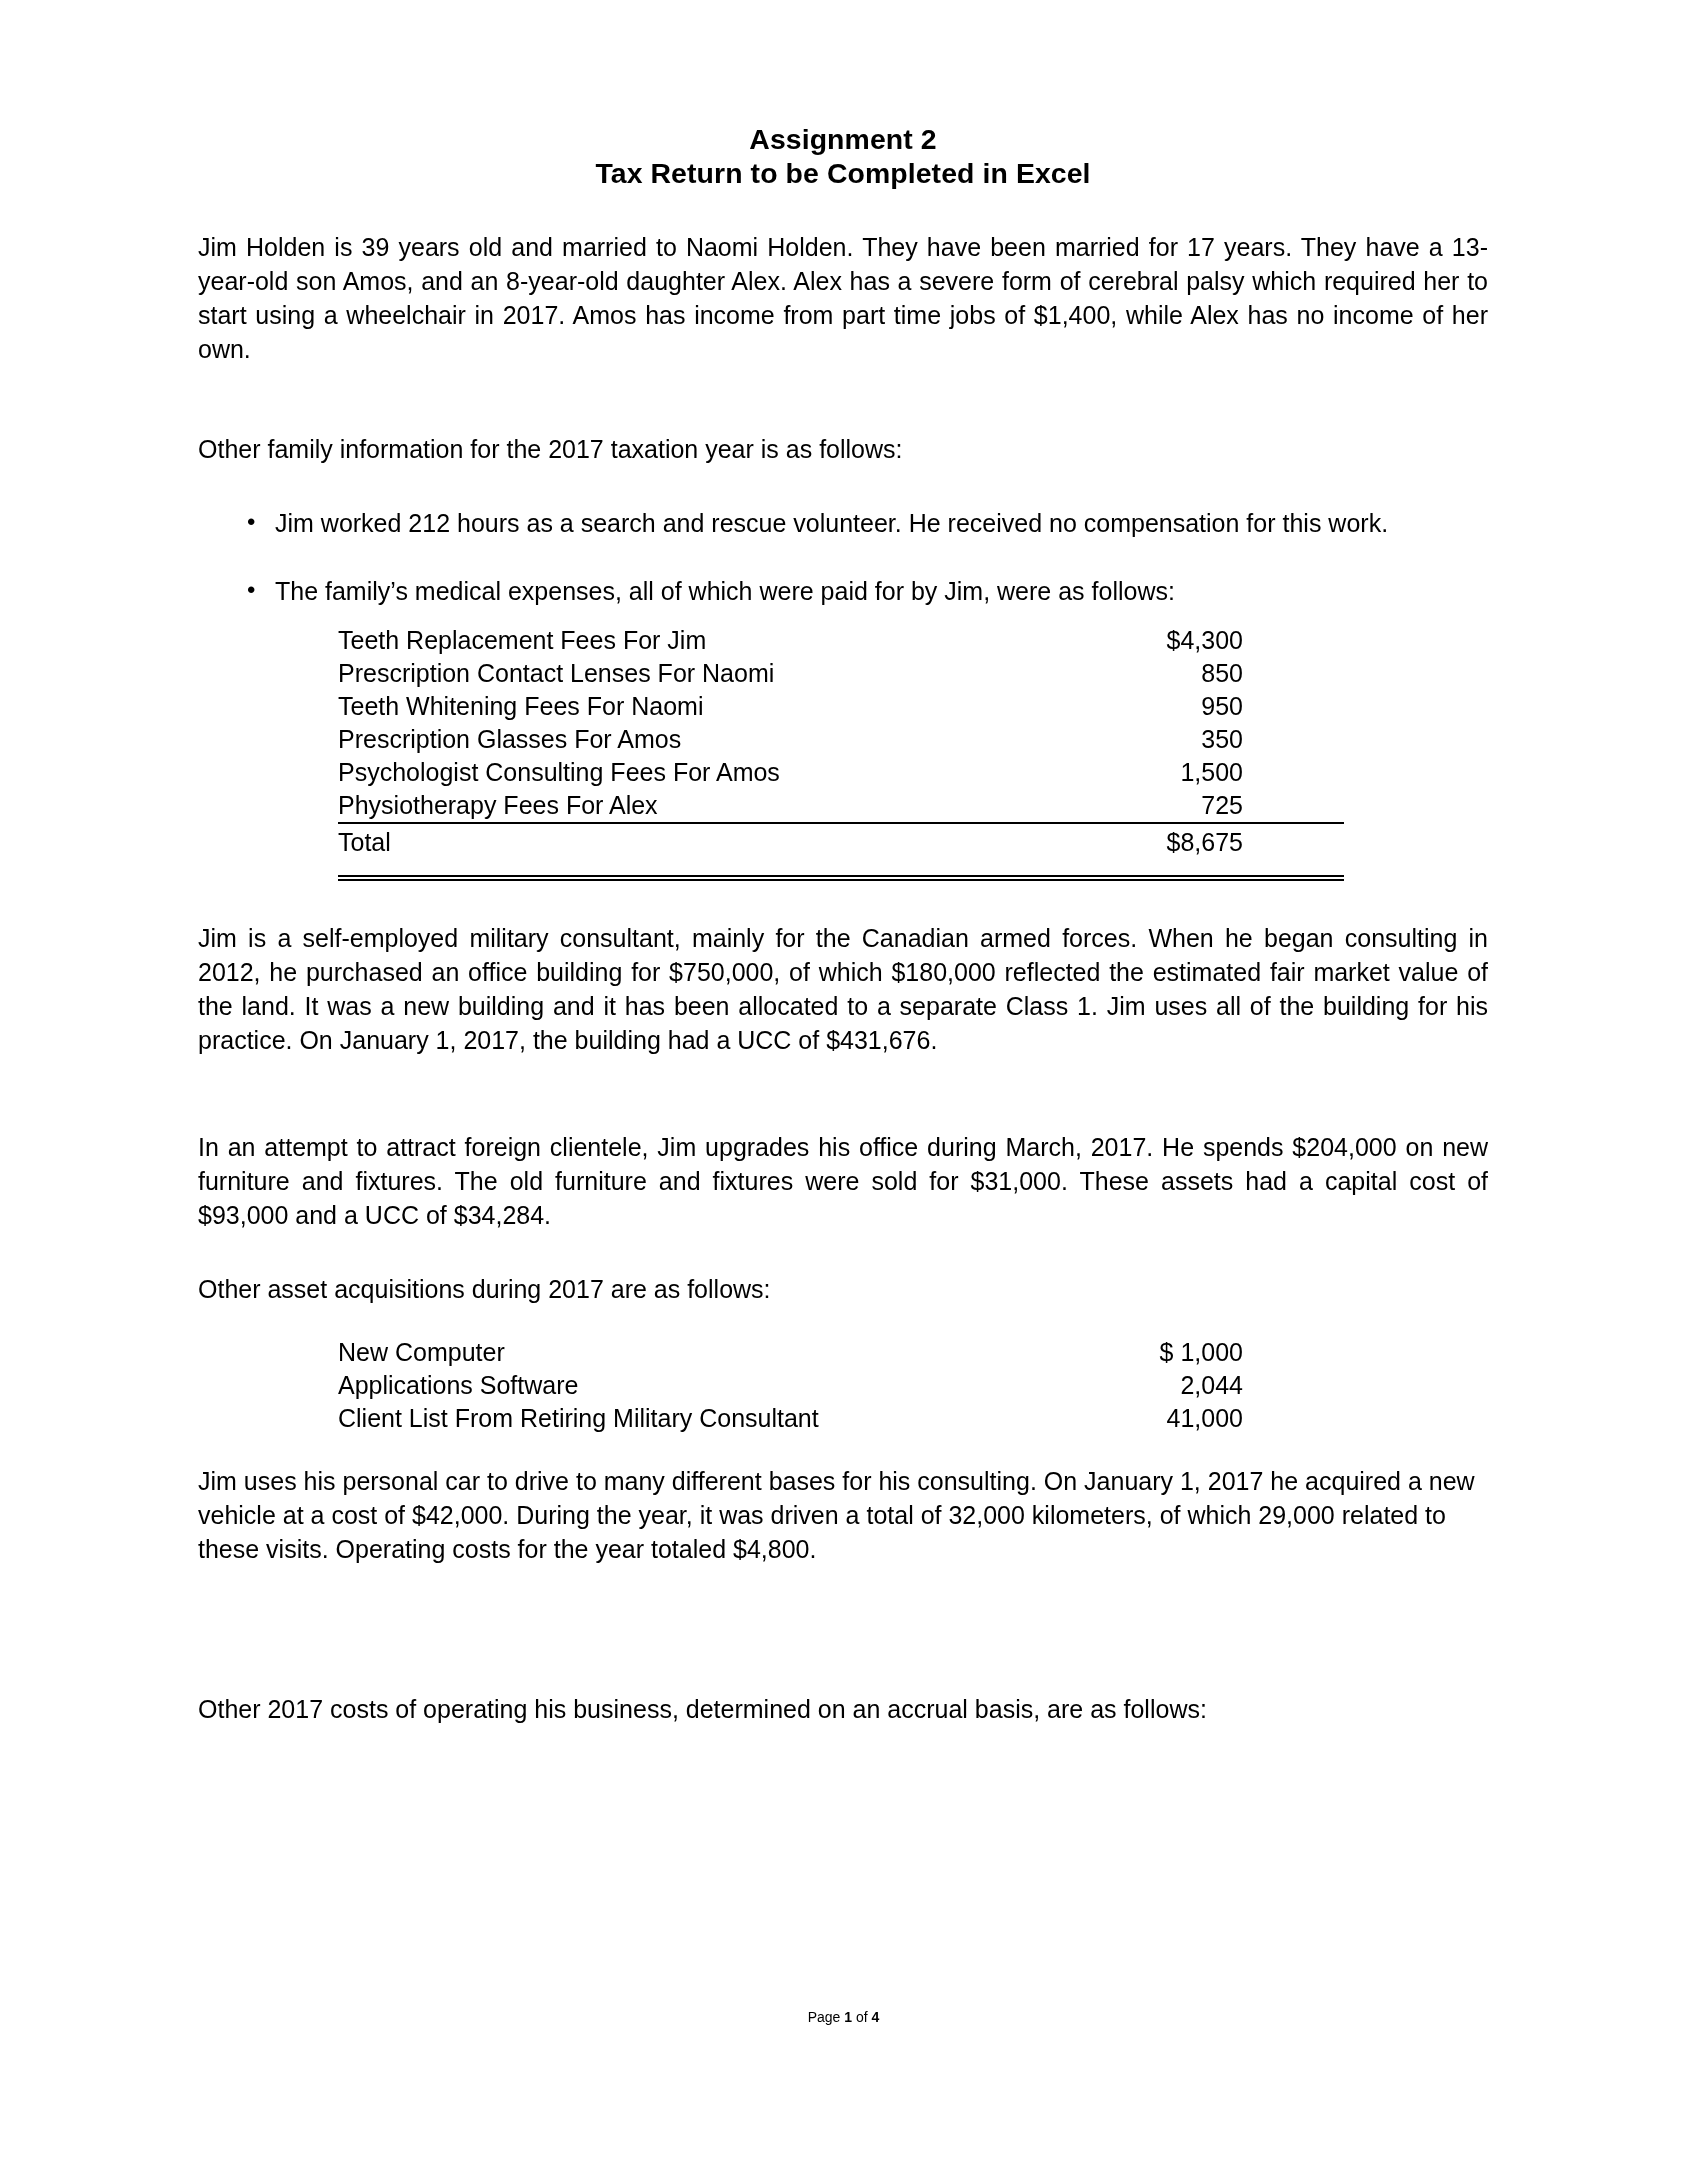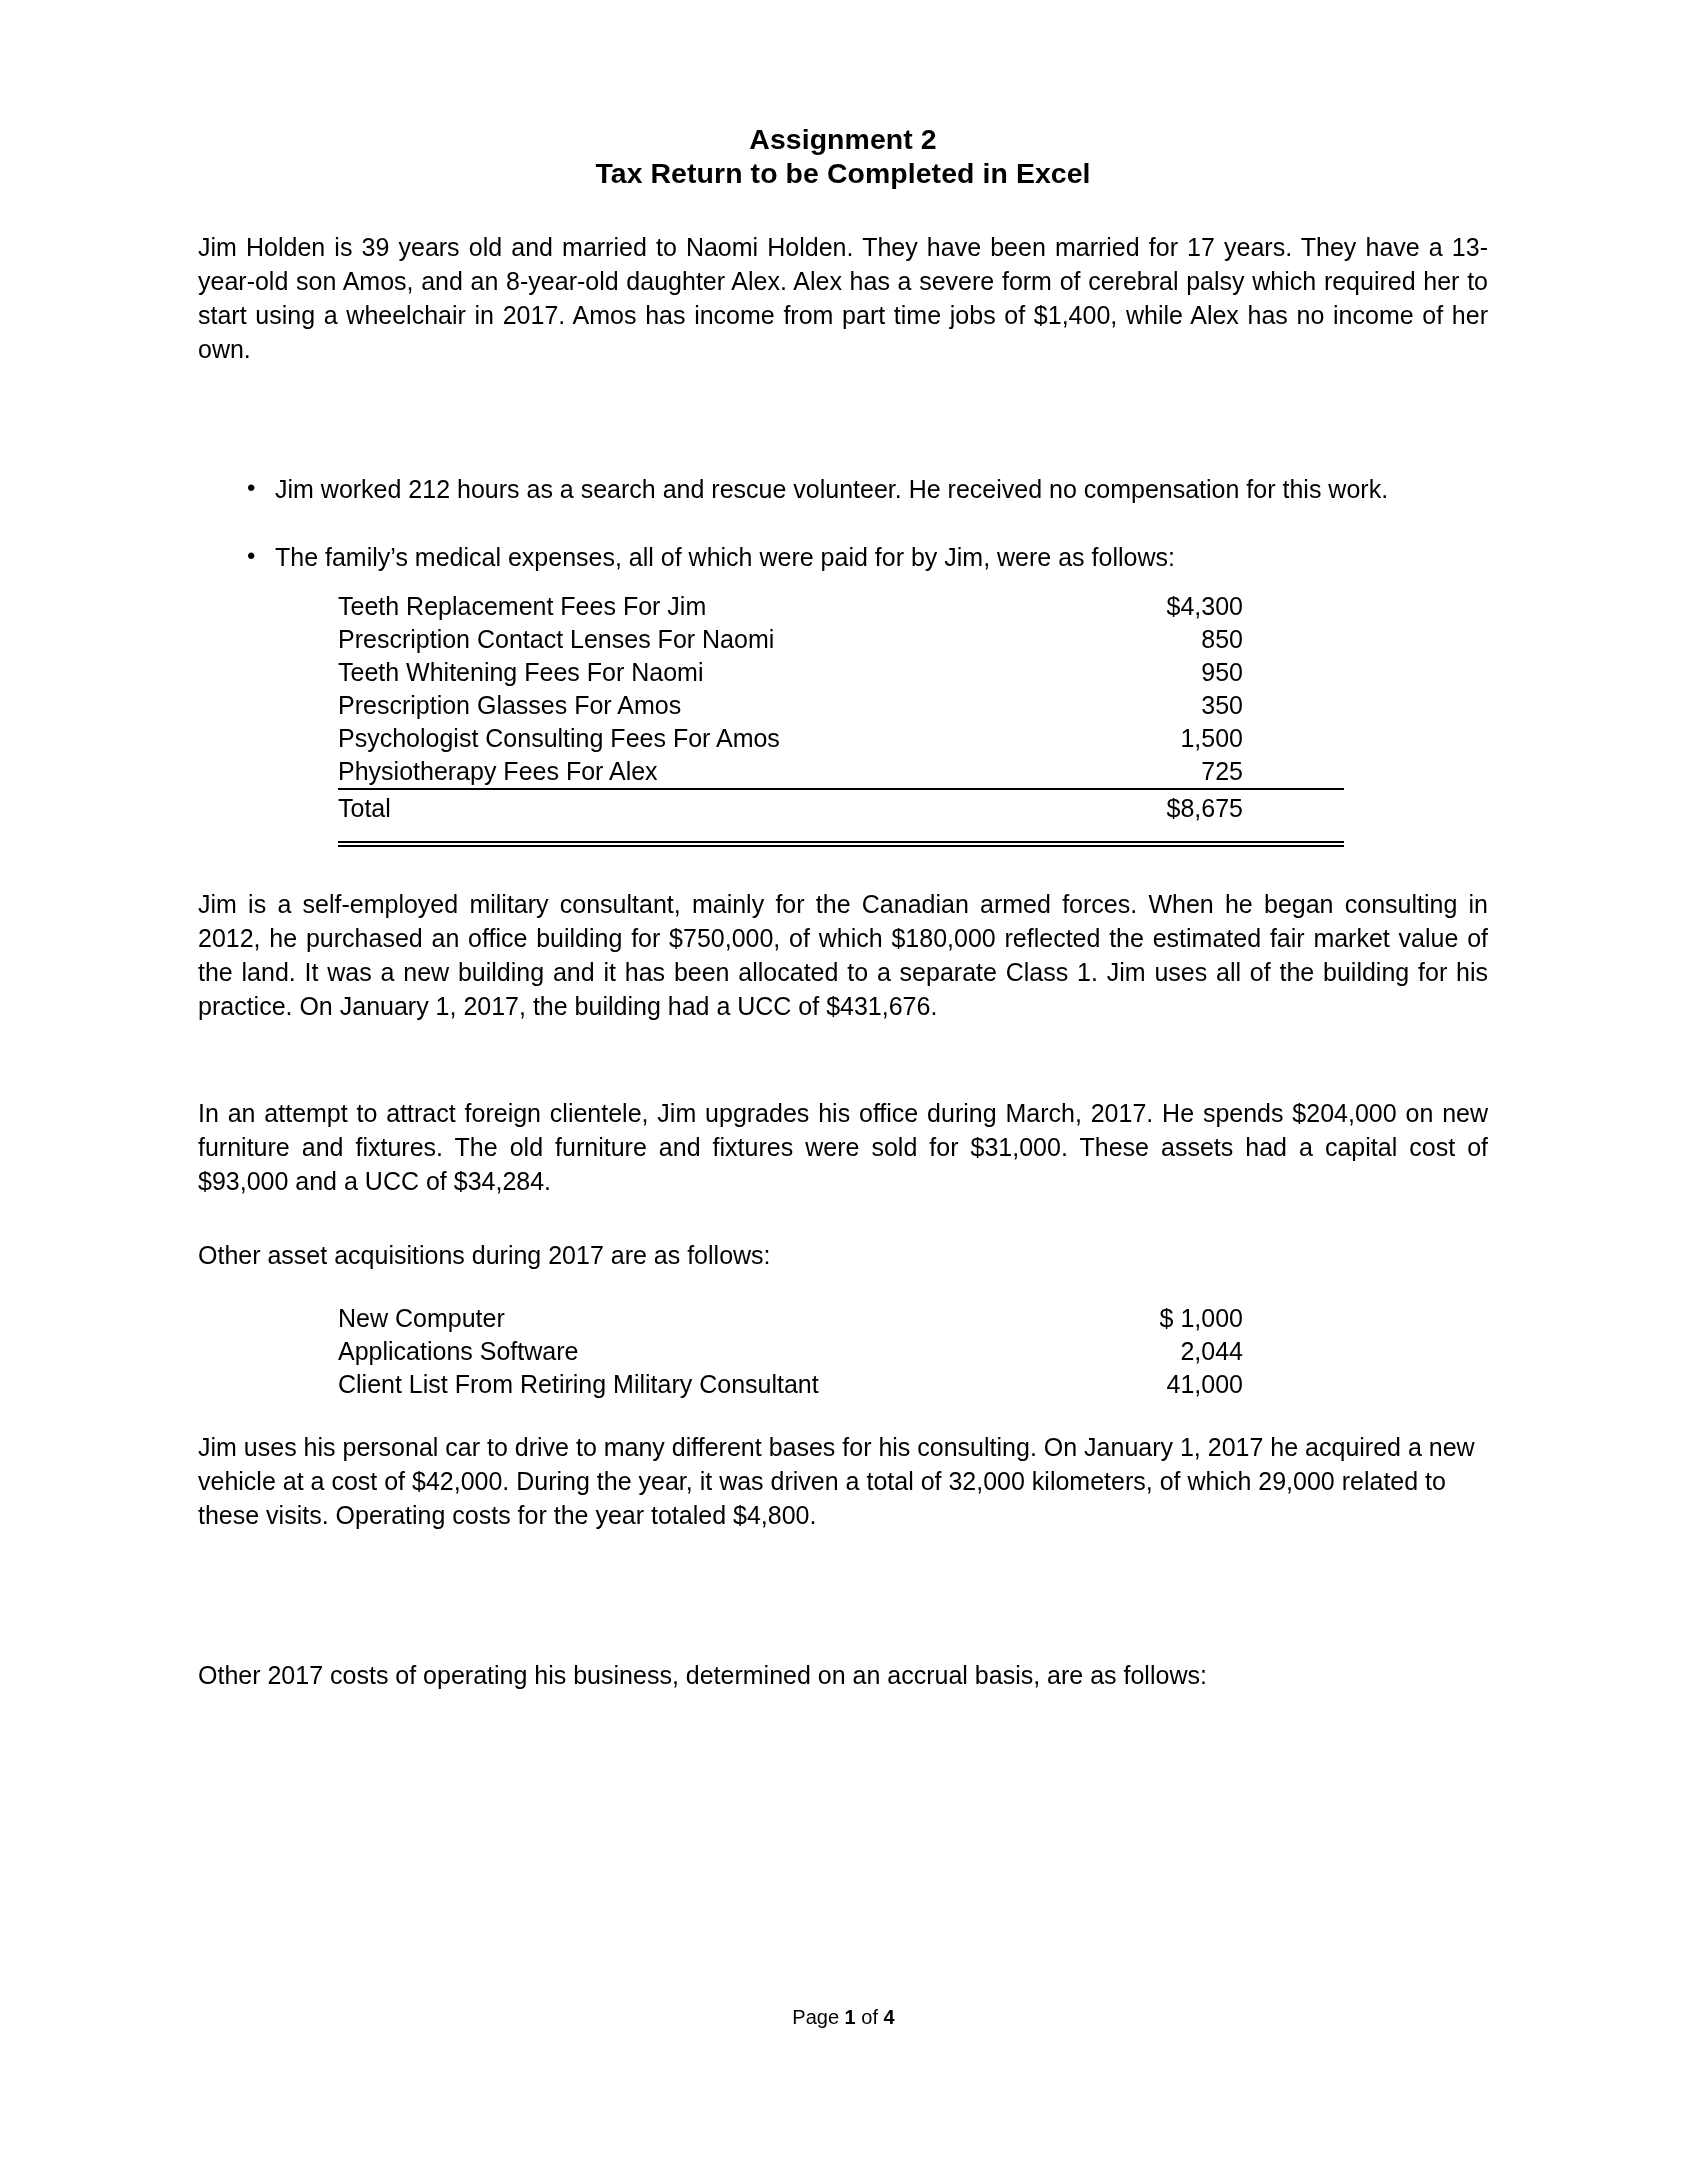--- a/index.html
+++ b/index.html
@@ -108,21 +108,21 @@
     box-sizing: border-box;
   }
 
   
   .footer {
     position: absolute;
     left: 0;
     top: 2005px;
     width: 1687px;
     text-align: center;
-    font-size: 20px;
+    font-size: 14px;
     line-height: 25px;
     font-family: "Liberation Sans", sans-serif;
   }
   .footer b { font-weight: bold; }
 </style>
 </head>
 <body>
 
 <div class="page">
 
@@ -132,20 +132,21 @@
       <div class="title-line">Assignment 2</div>
       <div class="title-line">Tax Return to be Completed in Excel</div>
     </div>
 
     <div class="sp-60"></div>
 
     <p class="body">Jim Holden is 39 years old and married to Naomi Holden.  They have been married for 17 years.  They have a 13-year-old son Amos, and an 8-year-old daughter Alex.  Alex has a severe form of cerebral palsy which required her to start using a wheelchair in 2017.  Amos has income from part time jobs of $1,400, while Alex has no income of her own.</p>
 
     <div class="sp-100"></div>
 
+    <p class="body nojust">Other family information for the 2017 taxation year is as follows:</p>
 
     <div class="sp-60"></div>
 
     <ul class="bullets">
       <li>
         <span>Jim worked 212 hours as a search and rescue volunteer.  He received no compensation for this work.</span>
       </li>
     </ul>
 
     <div class="sp-52"></div>

